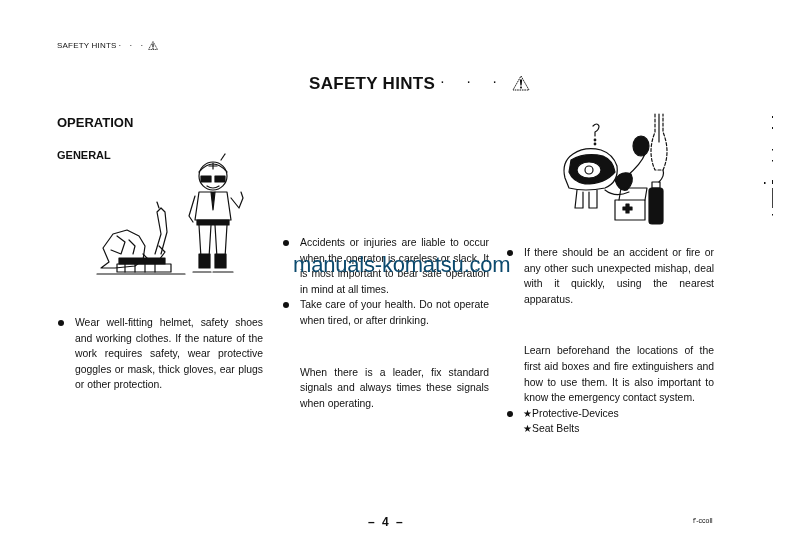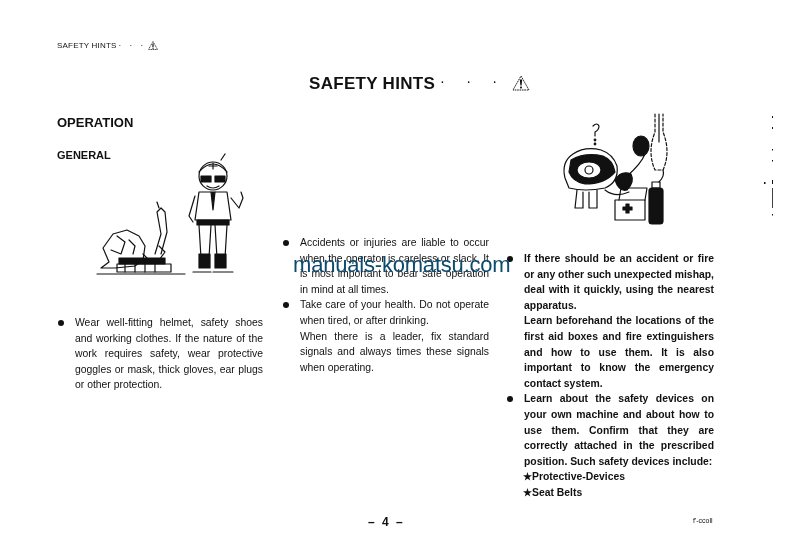--- a/index.html
+++ b/index.html
@@ -14,27 +14,27 @@
     .title .dots { font-size: 10px; letter-spacing: 10px; margin-left: 6px; vertical-align: 3px; }
     .warn-icon { display: inline-block; vertical-align: -2px; }
     .section { left: 57px; top: 115px; font-weight: bold; }
     .section .h1 { font-size: 13px; }
     .section .h2 { font-size: 11px; margin-top: 19px; }
 
     .col { font-size: 10.4px; line-height: 15.6px; text-align: justify; }
     .col ul { list-style: none; margin: 0; padding: 0; }
     .col li { position: relative; padding-left: 18px; }
     .col li .bullet { position: absolute; left: 1px; top: 5px; width: 6px; height: 6px; background: #111; border-radius: 50%; }
-    .col .para { padding-left: 18px; }
+    .col .para { padding-left: 18px; margin-top: 36px; }
     .col .sub { padding-left: 26px; position: relative; text-align: left; }
     .col .sub .star { position: absolute; left: 17px; top: 0; font-size: 10px; }
 
     .col1 { left: 57px; top: 315px; width: 206px; }
     .col2 { left: 282px; top: 235px; width: 207px; }
-    .col3 { left: 506px; top: 251px; width: 208px; font-weight: bold; }
+    .col3 { left: 506px; top: 245px; width: 208px; }
 
     .watermark {
       left: 293px; top: 252px; font-size: 22px; color: #0c4a6e; letter-spacing: -0.2px;
       font-family: "Liberation Sans", sans-serif; white-space: nowrap;
     }
     .page-num { left: 368px; top: 515px; font-size: 12px; font-weight: bold; letter-spacing: 2px; }
     .code { left: 693px; top: 517px; font-size: 7px; }
 
     .illus-left { left: 95px; top: 150px; width: 150px; height: 130px; }
     .illus-right { left: 555px; top: 112px; width: 120px; height: 120px; }
@@ -184,21 +184,20 @@
   <ul>
     <li>
       <span class="bullet"></span>
       <span>If there should be an accident or fire or any other such unexpected mishap, deal with it quickly, using the nearest apparatus.</span>
     </li>
   </ul>
   <div class="para">Learn beforehand the locations of the first aid boxes and fire extinguishers and how to use them. It is also important to know the emergency contact system.</div>
   <ul>
     <li>
       <span class="bullet"></span>
-      <span>Learn about the safety devices on your own machine and about how to use them. Confirm that they are correctly attached in the prescribed position. Such safety devices include:</span>
     </li>
   </ul>
   <div class="sub">
     <span class="star">★</span>
     <span>Protective-Devices</span>
   </div>
   <div class="sub">
     <span class="star">★</span>
     <span>Seat Belts</span>
   </div>

